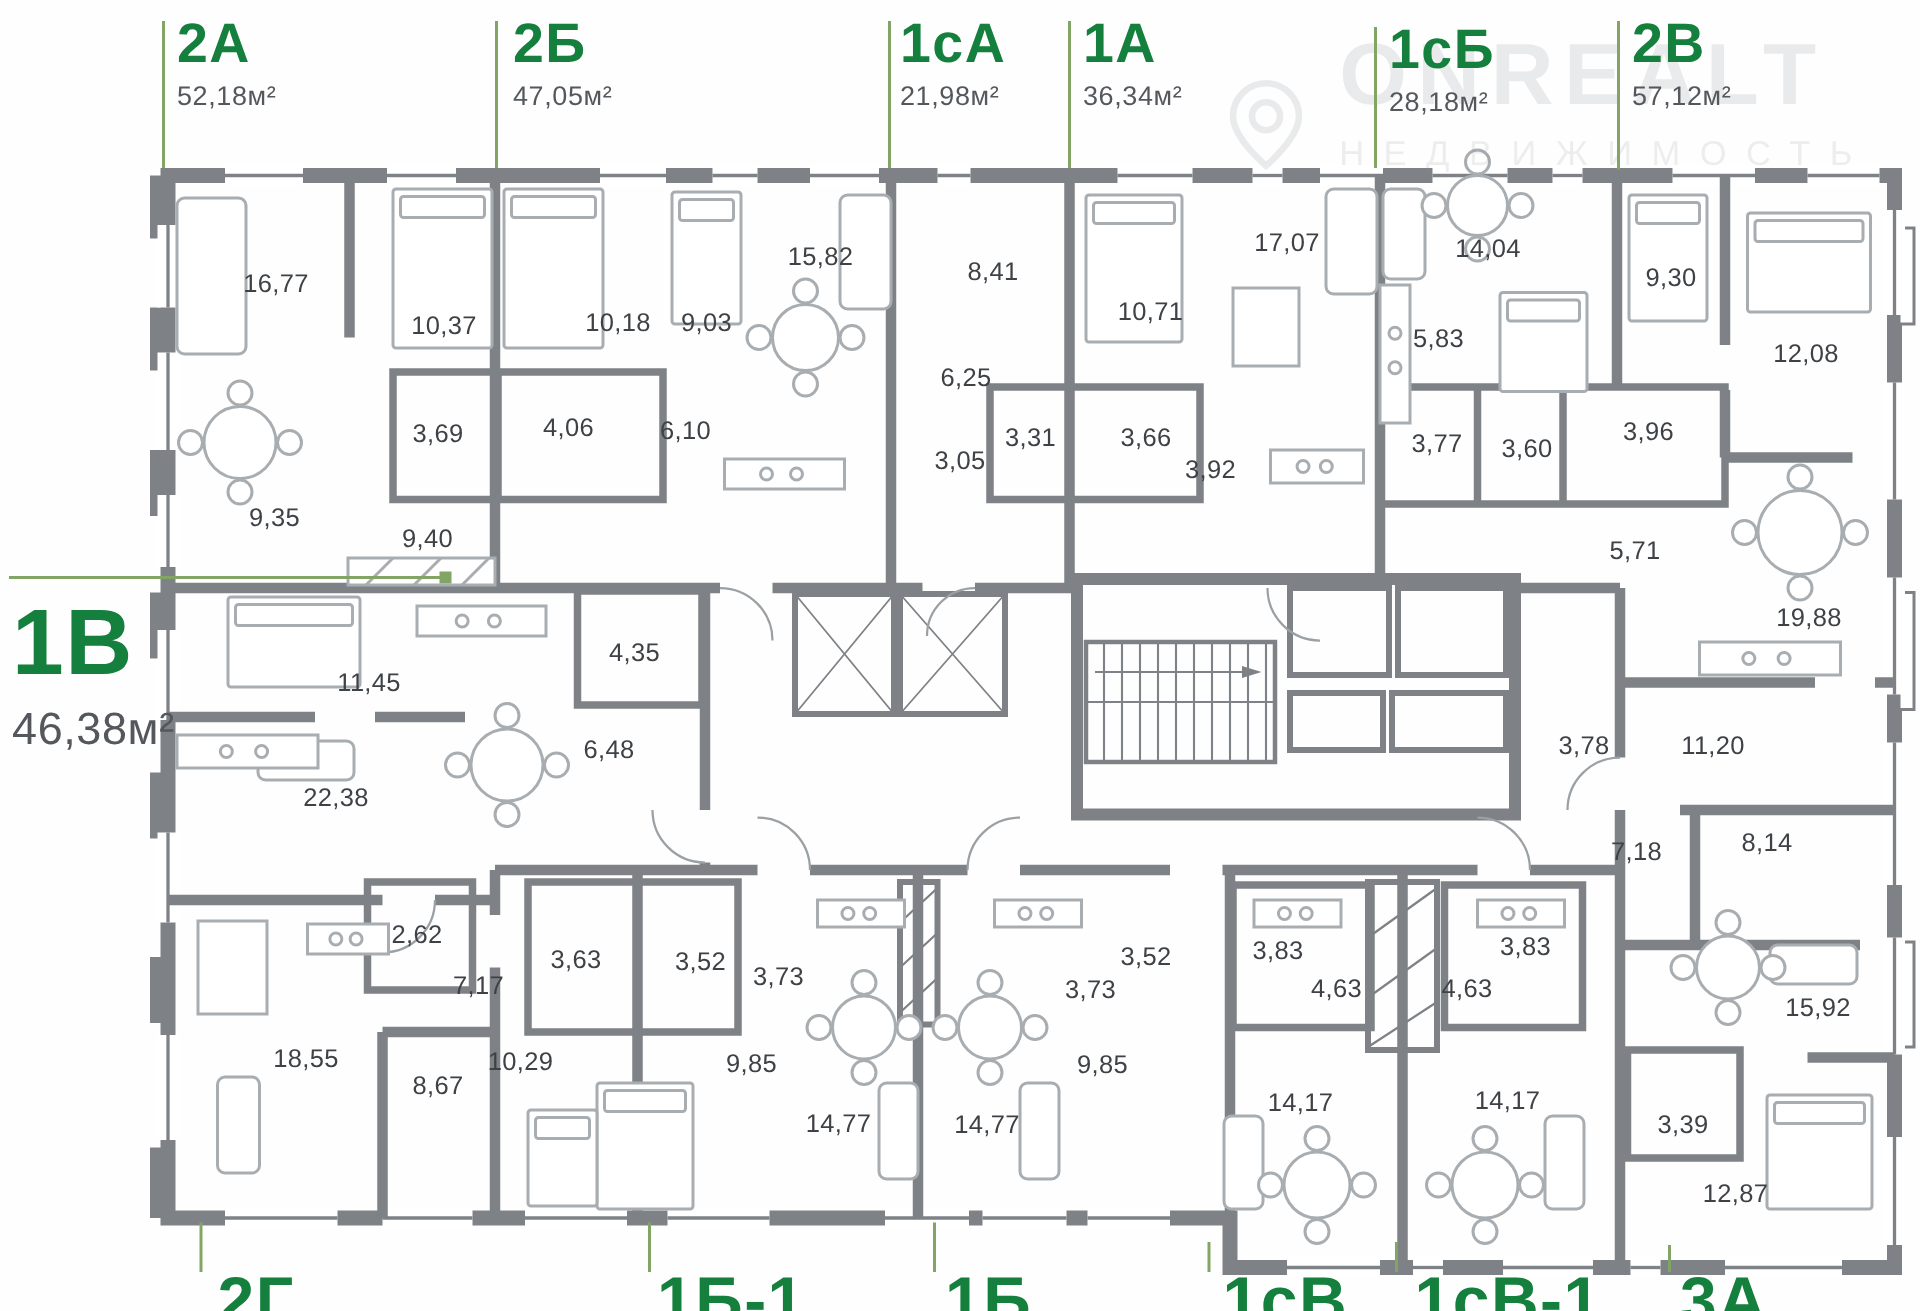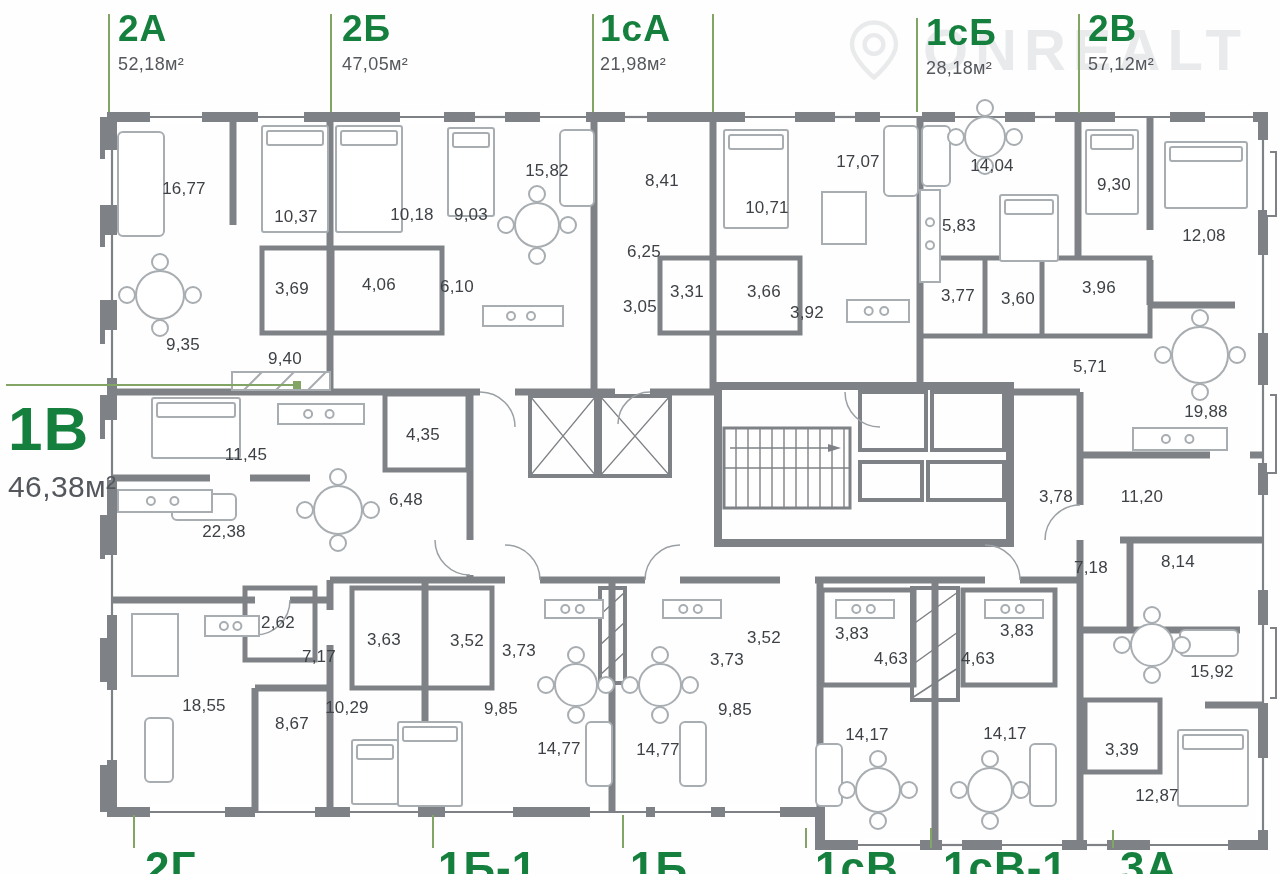--- a/index.html
+++ b/index.html
@@ -458,20 +458,21 @@
       </g>
   </svg>
 
   <div class="watermark">
     <svg viewBox="0 0 24 24" width="66" height="66">
       <path d="M12 2 C7.6 2 4 5.6 4 10 c0 5.3 8 12 8 12 s8-6.7 8-12 C20 5.6 16.4 2 12 2 Z" fill="none" stroke="currentColor" stroke-width="1.6"></path>
       <circle cx="12" cy="10" r="3.4" fill="none" stroke="currentColor" stroke-width="1.6"></circle>
     </svg>
     <div class="wm-text">
       <div class="wm-brand">ONREALT</div>
+      <div class="wm-tagline">НЕДВИЖИМОСТЬ</div>
     </div>
   </div>
 
   <div class="vline" style="left:108px;top:14px;height:98px"></div>
   <div class="vline" style="left:330px;top:14px;height:98px"></div>
   <div class="vline" style="left:592px;top:14px;height:98px"></div>
   <div class="vline" style="left:712px;top:14px;height:98px"></div>
   <div class="vline" style="left:916px;top:18px;height:94px"></div>
   <div class="vline" style="left:1078px;top:14px;height:99px"></div>
   <div class="hline" style="left:6px;top:384px;width:292px">
@@ -489,20 +490,24 @@
     <div class="c-area">52,18м²</div>
   </div>
   <div class="callout top" style="left:342px;top:10px">
     <div class="c-id">2Б</div>
     <div class="c-area">47,05м²</div>
   </div>
   <div class="callout top" style="left:600px;top:10px">
     <div class="c-id">1сА</div>
     <div class="c-area">21,98м²</div>
   </div>
+  <div class="callout top" style="left:722px;top:10px">
+    <div class="c-id">1А</div>
+    <div class="c-area">36,34м²</div>
+  </div>
   <div class="callout top" style="left:926px;top:14px">
     <div class="c-id">1сБ</div>
     <div class="c-area">28,18м²</div>
   </div>
   <div class="callout top" style="left:1088px;top:10px">
     <div class="c-id">2В</div>
     <div class="c-area">57,12м²</div>
   </div>
 
   <div class="callout left" style="left:8px;top:398px">

